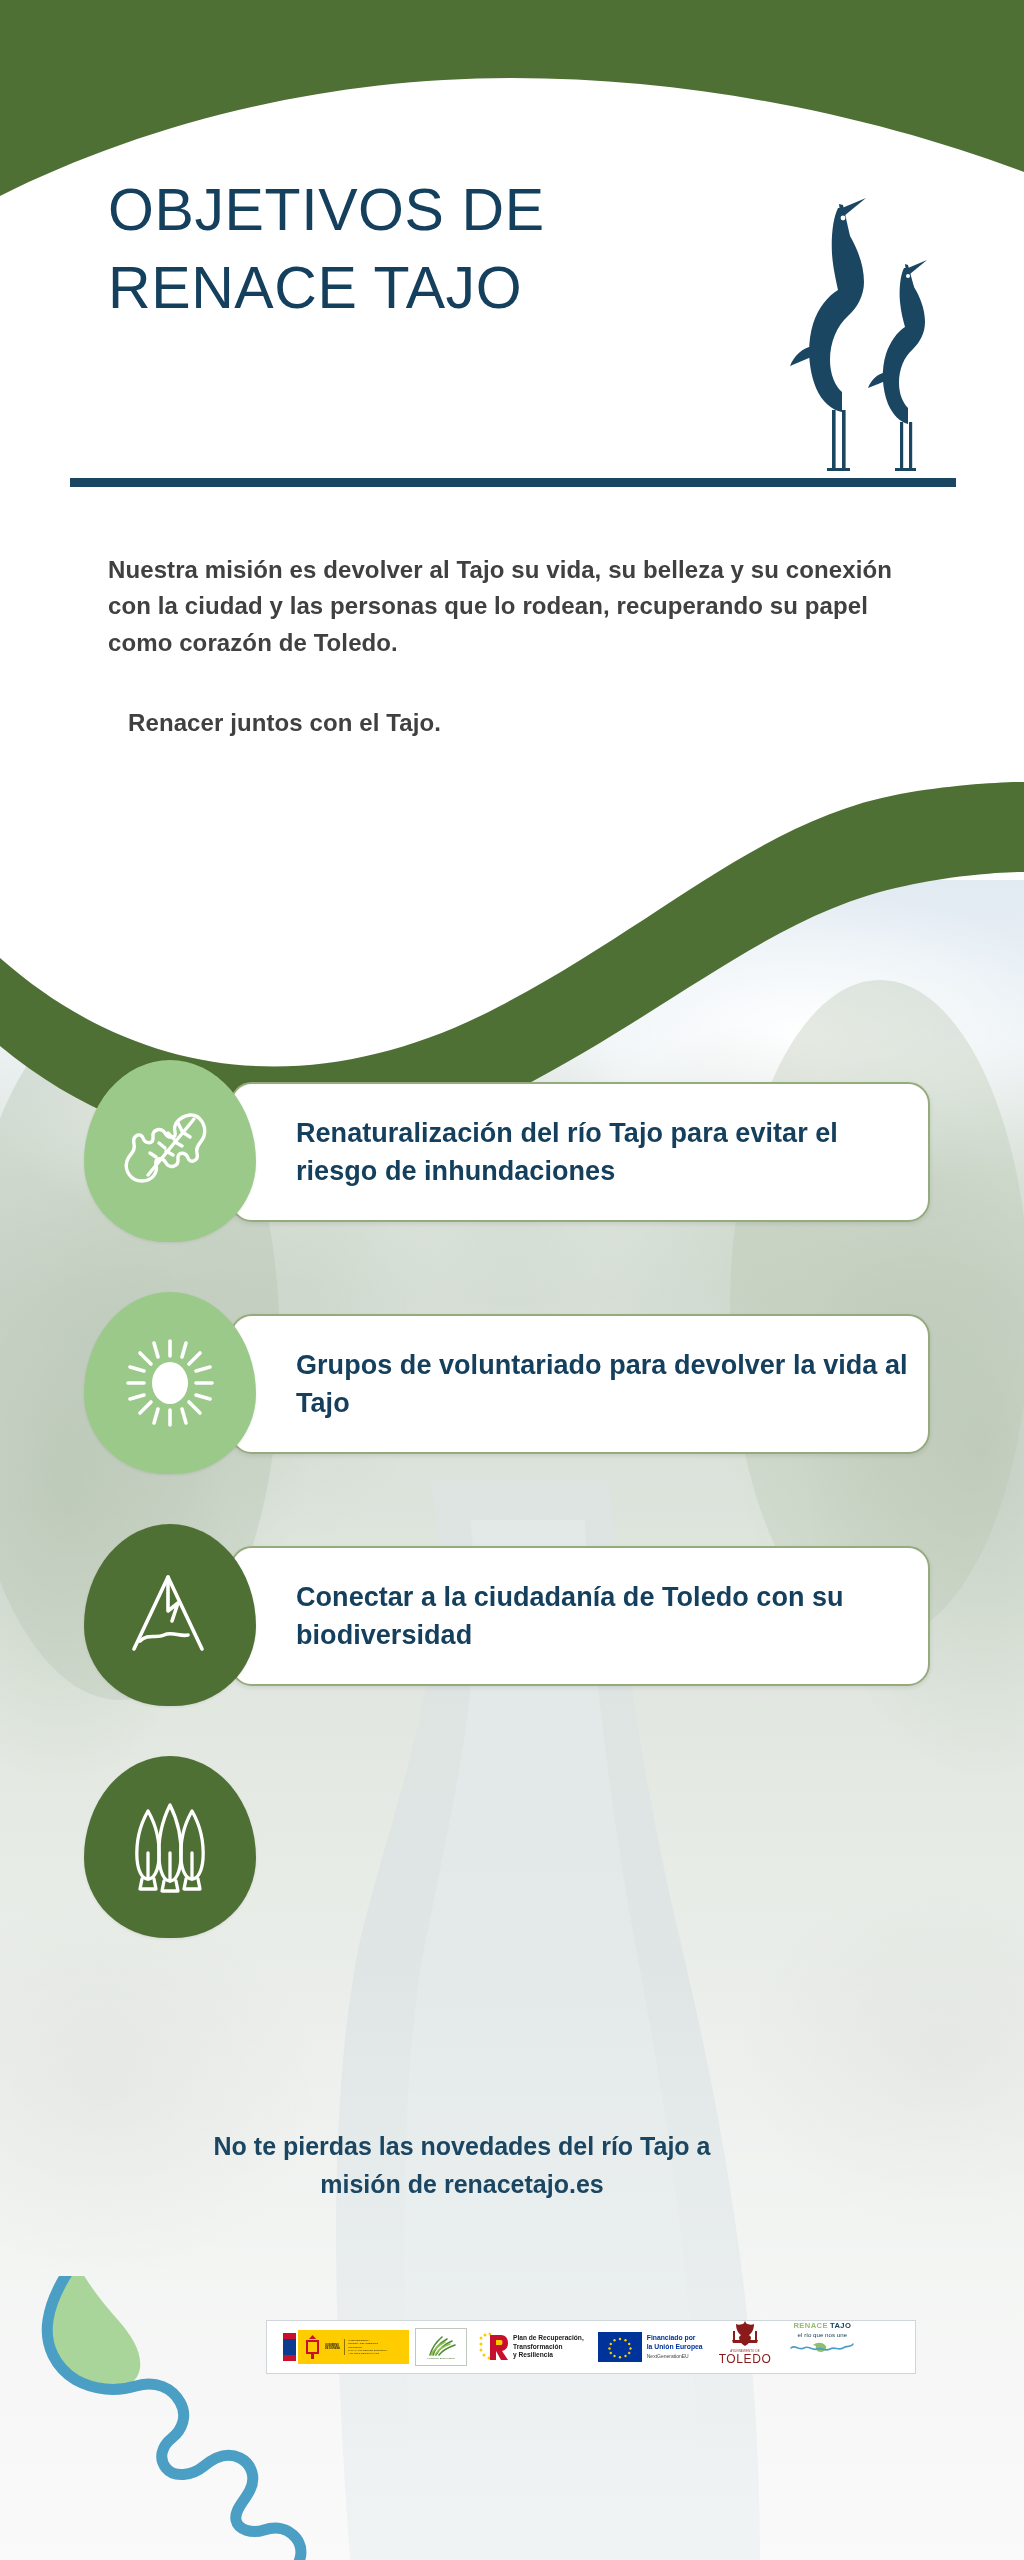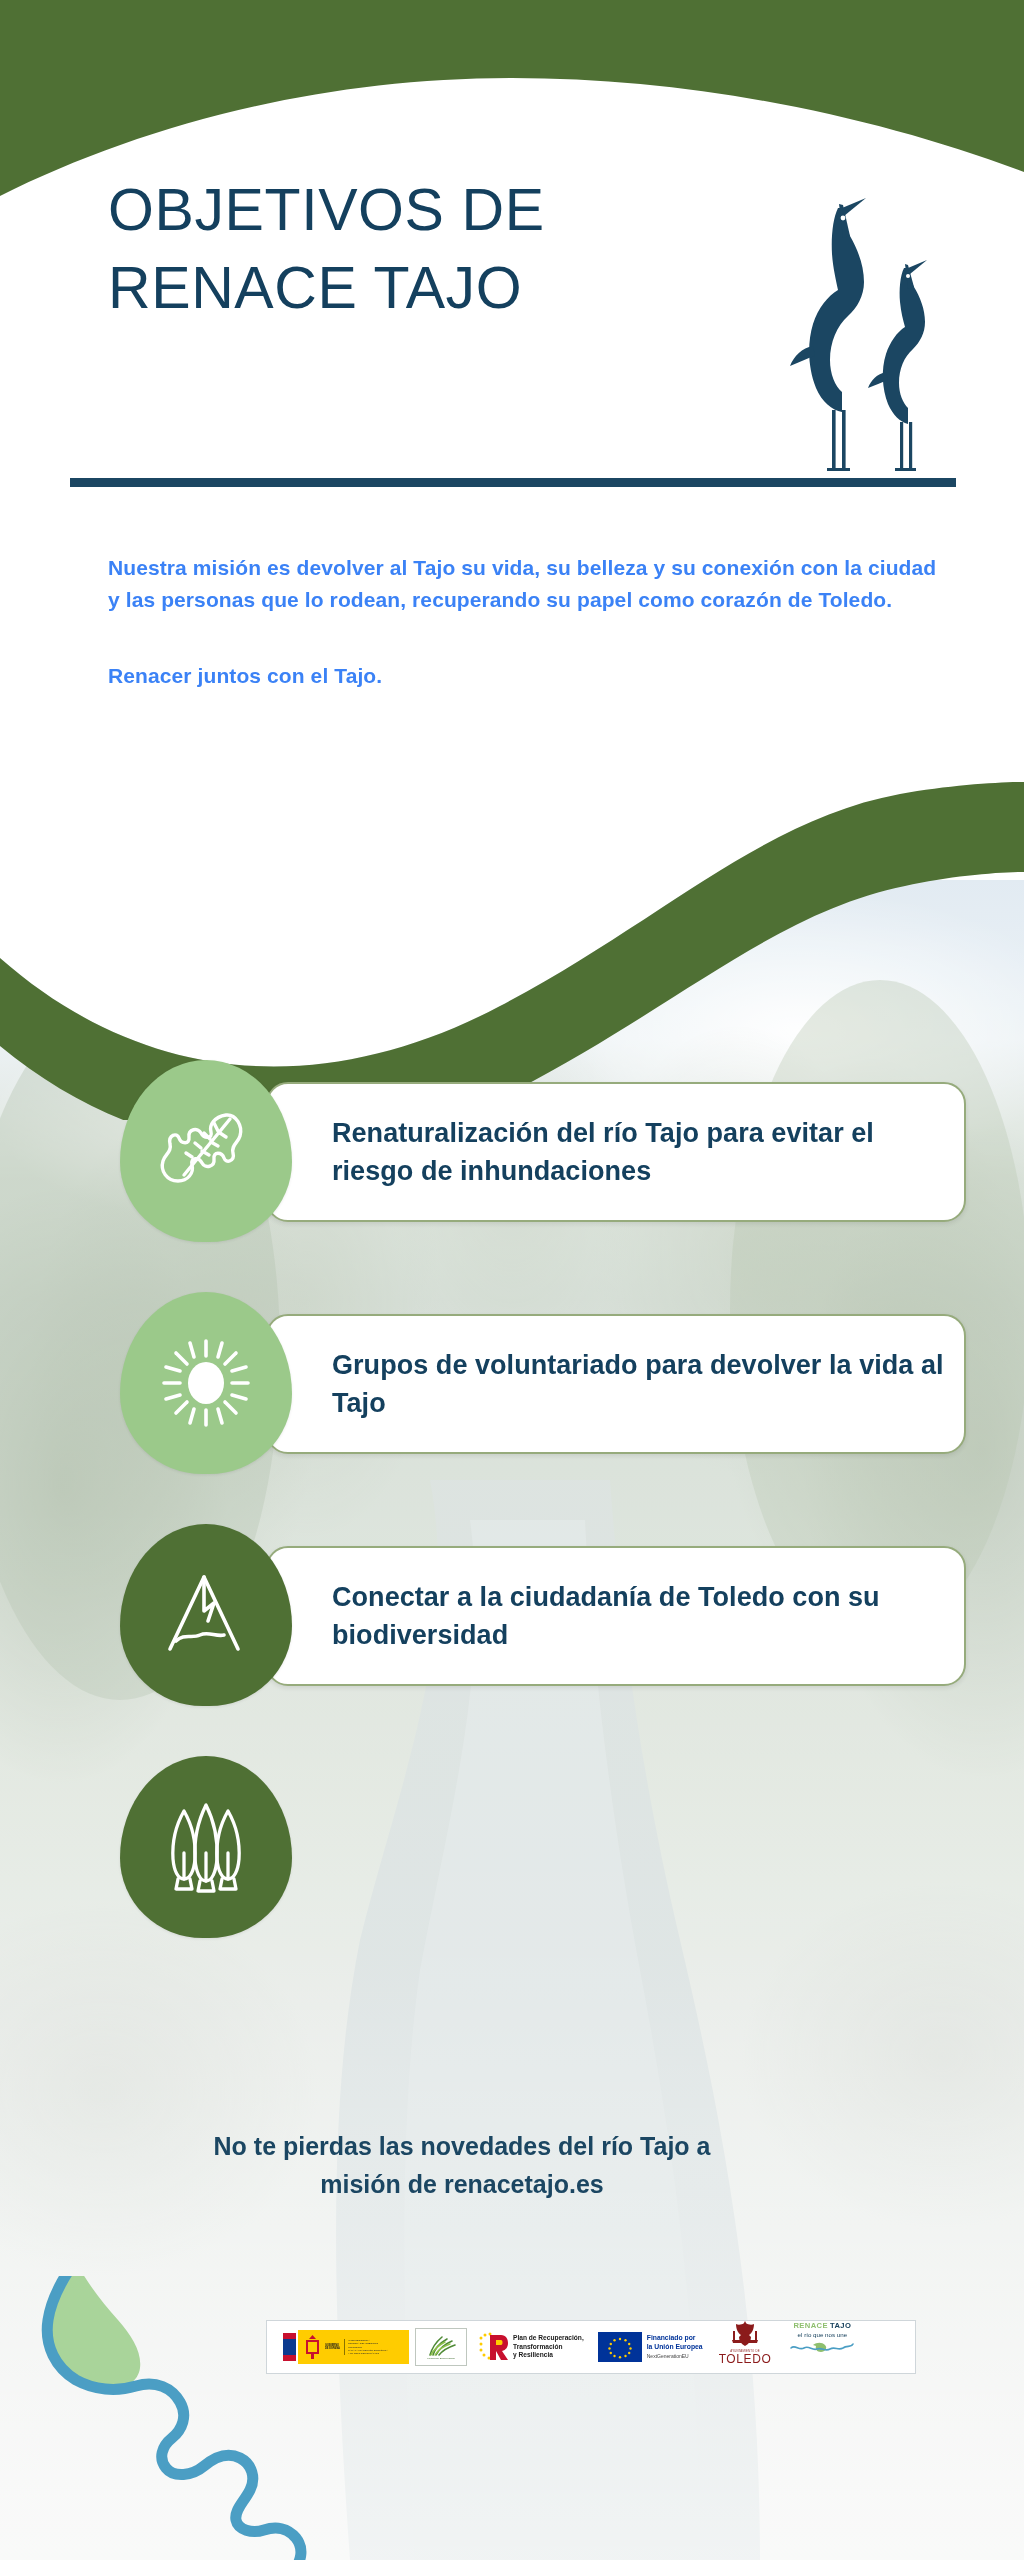--- a/index.html
+++ b/index.html
@@ -148,38 +148,38 @@
 
   
   .mission {
     position: absolute;
     left: 108px;
     top: 552px;
     width: 830px;
     z-index: 6;
   }
   .mission p {
-    font-size: 21px;
+    font-size: 24px;
     font-weight: 700;
-    color: #3b82f6;
+    color: #404040;
     line-height: 1.52;
     letter-spacing: 0.1px;
   }
   .mission .mission-tagline {
     margin-top: 44px;
+    margin-left: 20px;
   }
 
   
   .cards {
     position: absolute;
     left: 0;
     top: 1060px;
     width: 1004px;
     z-index: 5;
-    padding-left: 36px;
   }
   .card {
     position: relative;
     height: 176px;
     margin-bottom: 56px;
   }
   .card-badge {
     position: absolute;
     left: 84px;
     top: 0;

